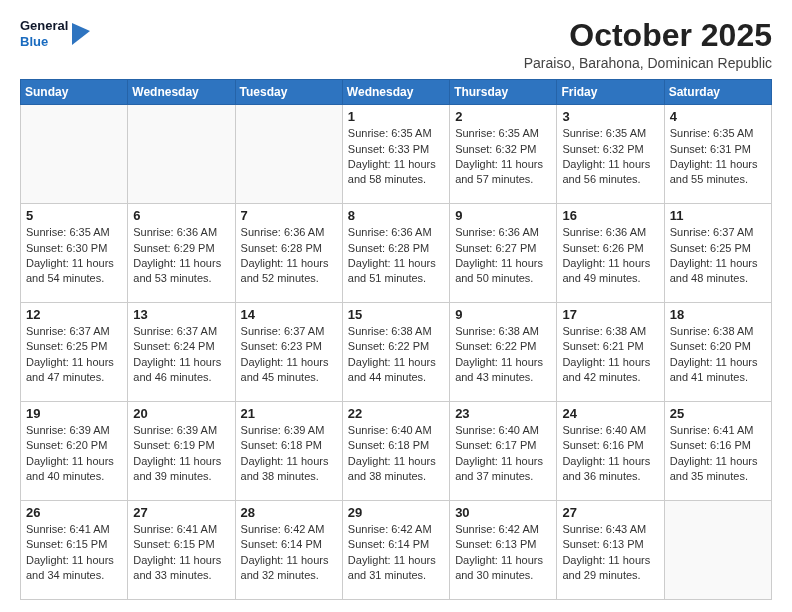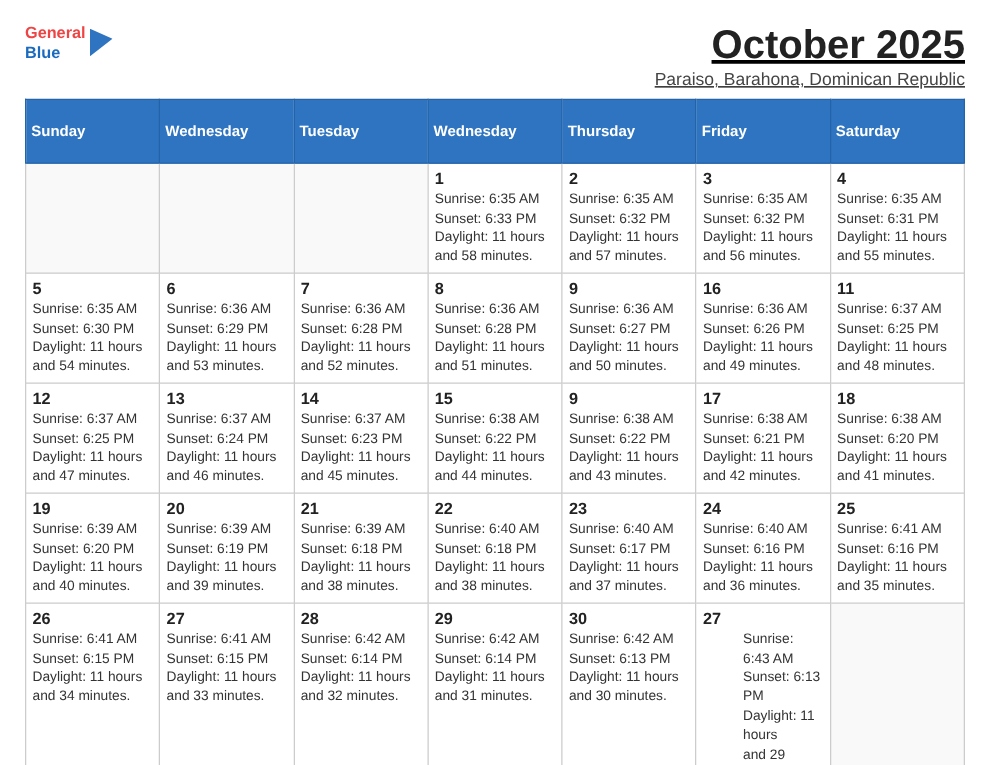--- a/index.html
+++ b/index.html
@@ -26,30 +26,29 @@
     .logo {
       display: flex;
       align-items: center;
       gap: 2px;
     }
     .logo-text {
       font-size: 13px;
       font-weight: bold;
       line-height: 1.2;
     }
-    .logo-general { color: #ef4444; }
+    .logo-general { color: #0f172a; }
     .logo-blue { color: #1a6bbf; margin-top: 20px; }
     .logo-icon {
       width: 18px;
       height: 22px;
       margin-left: 2px;
     }
     .title-block {
       text-align: right;
-      text-decoration: underline;
     }
     .calendar-title {
       font-size: 32px;
       font-weight: bold;
       color: #222;
       line-height: 1.1;
     }
     .calendar-subtitle {
       font-size: 14px;
       color: #444;
@@ -61,21 +60,21 @@
       border: 1px solid #ccc;
       border-collapse: collapse;
       width: 100%;
       table-layout: fixed;
     }
     .calendar th {
       background: #2e74c0;
       color: #fff;
       font-size: 12px;
       font-weight: bold;
-      padding: 18px 4px;
+      padding: 5px 4px;
       text-align: left;
       border: 1px solid #2563a8;
     }
     .calendar td {
       border: 1px solid #ccc;
       vertical-align: top;
       padding: 4px 5px;
       font-size: 9.5px;
       color: #333;
       height: 88px;
@@ -346,21 +345,21 @@
           </td>
           <td>
             <div class="day-number">30</div>
             <div class="day-info" style="white-space: pre-line;">Sunrise: 6:42 AM
 Sunset: 6:13 PM
 Daylight: 11 hours
 and 30 minutes.</div>
           </td>
           <td>
             <div class="day-number">27</div>
-            <div class="day-info" style="white-space: pre-line; margin-left: 32px;">Sunrise: 6:43 AM
+            <div class="day-info" style="white-space: pre-line;">Sunrise: 6:43 AM
 Sunset: 6:13 PM
 Daylight: 11 hours
 and 29 minutes.</div>
           </td>
           <td class="cell-empty"></td>
         </tr>
       </tbody>
   </table>
 </div>
 

